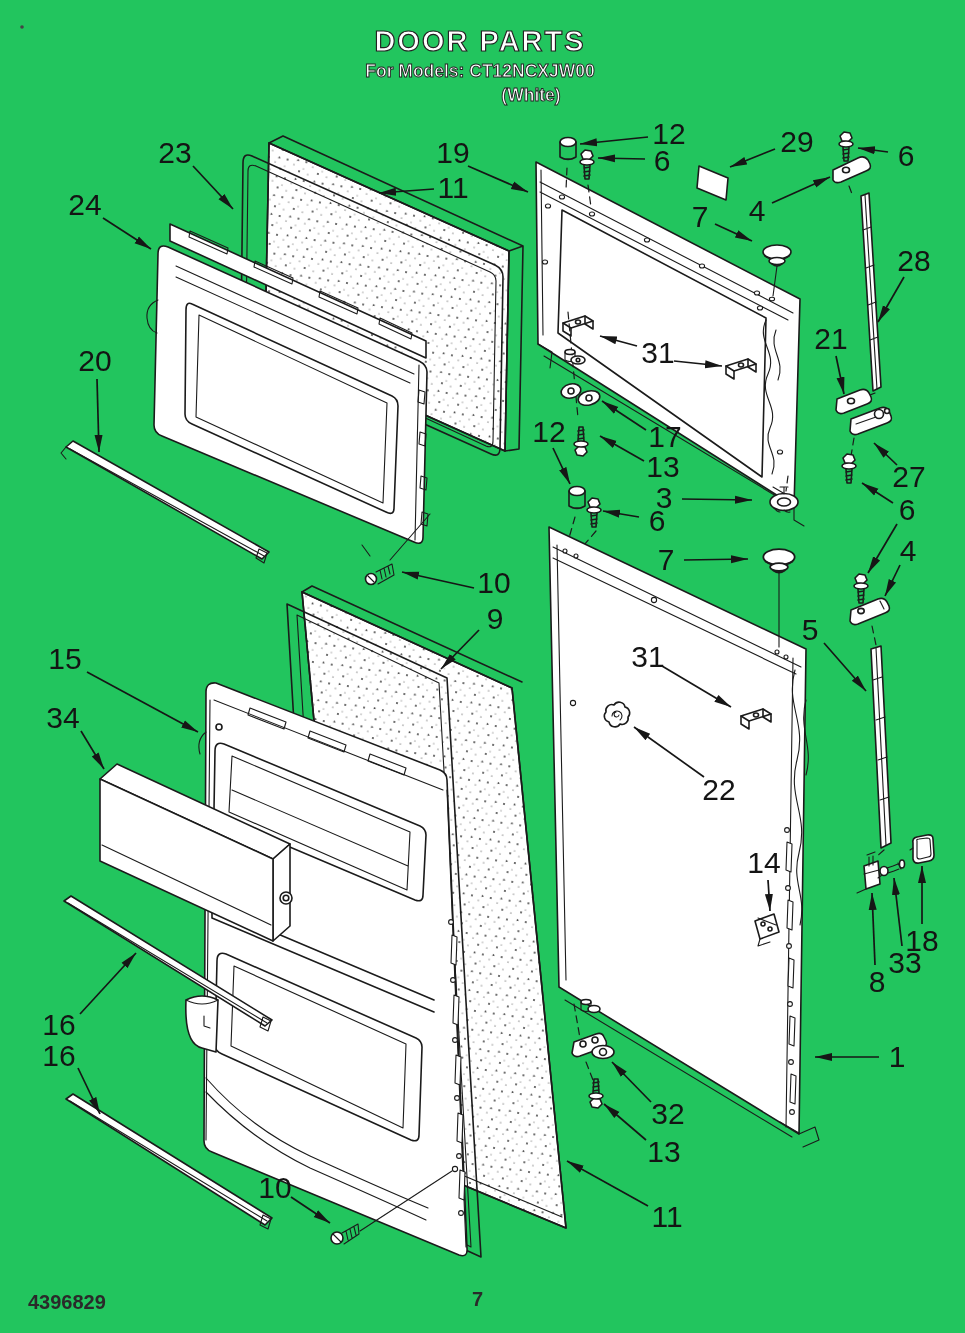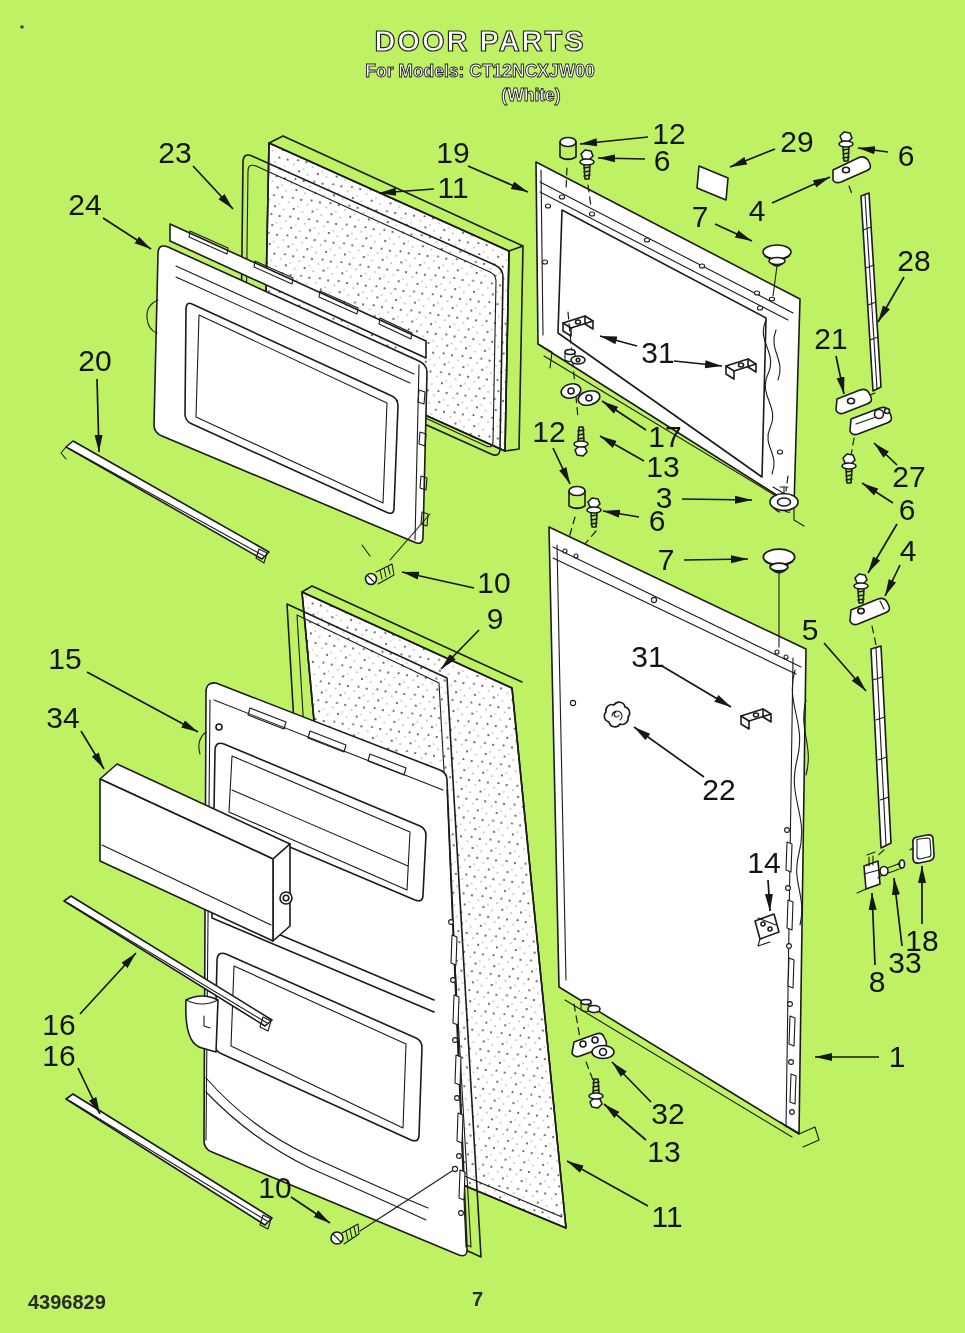--- a/index.html
+++ b/index.html
@@ -1,16 +1,16 @@
 <!DOCTYPE html>
 <html><head>
 <meta charset="utf-8">
 <style>
   html,body{margin:0;padding:0;background:#ffffff;}
-  #page{position:relative;width:965px;height:1333px;background:#bef264;overflow:hidden;
+  #page{position:relative;width:965px;height:1333px;background:#22c55e;overflow:hidden;
         font-family:"Liberation Sans",sans-serif;}
   svg{display:block}
   .art{stroke:#1b1b1b;stroke-width:1.6;fill:none;stroke-linecap:round;stroke-linejoin:round;}
   .w{fill:#ffffff;}
   .sp{fill:url(#speck);}
   .thin{stroke-width:1.1;}
   .dash{stroke-dasharray:7 5;stroke-width:1.2;}
   .leader{stroke:#161616;stroke-width:1.7;fill:none;}
   #callouts text{font-family:"Liberation Sans",sans-serif;font-size:30px;fill:#141414;
         text-anchor:middle;}

